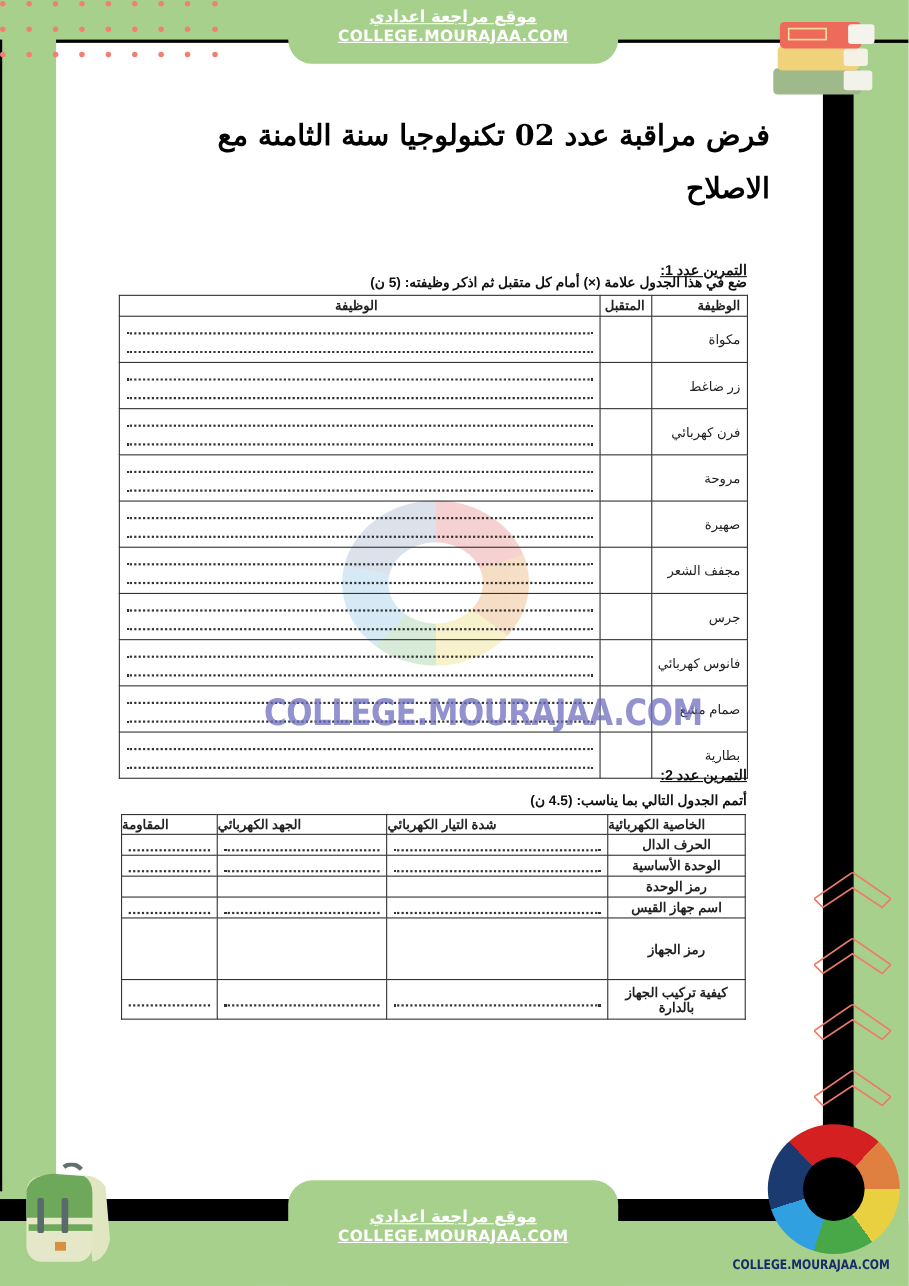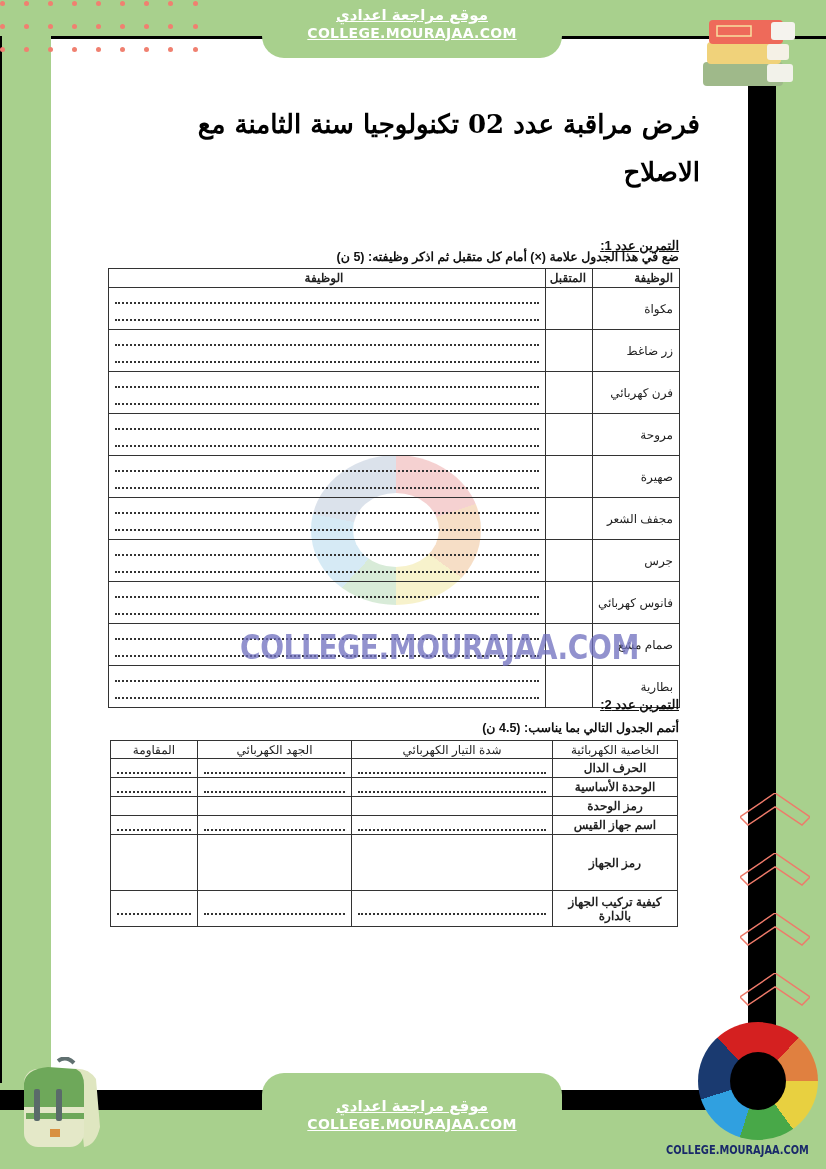--- a/index.html
+++ b/index.html
@@ -23,21 +23,21 @@
   .ex-inst { position:absolute; direction:rtl; font-family:"Liberation Sans", sans-serif; font-weight:bold; font-size:12.5px; color:#111; }
   table { border-collapse:collapse; position:absolute; font-family:"Liberation Sans", sans-serif; color:#222; direction:rtl; }
   td, th { border:1px solid #333; padding:0; }
   #t1 { left:108px; top:268px; width:572px; }
   #t1 th { font-size:12px; font-weight:bold; height:18px; text-align:right; padding-right:6px; }
   #t1 td.dev { width:80px; text-align:right; padding-right:6px; font-size:12px; height:37px; }
   #t1 td.chk { width:46px; }
   #t1 td.fn { padding:2px 6px; }
   .dots { display:block; border-bottom:2px dotted #333; height:9px; margin:3px 0 6px 0; }
   #t2 { left:110px; top:740px; width:568px; }
-  #t2 th { font-size:12px; font-weight:normal; height:17px; text-align:center; }
+  #t2 th { font-size:12px; font-weight:bold; height:17px; text-align:left; }
   #t2 td { font-size:12px; font-weight:bold; height:18px; text-align:center; }
   #t2 td.lbl { width:124px; }
   #t2 td.cell .dots2 { display:block; border-bottom:2px dotted #333; margin:0 6px 2px 6px; height:12px; }
   .wm-text { position:absolute; left:240px; top:628px; font-family:"DejaVu Sans", sans-serif; font-weight:bold; font-size:33px; color:rgba(110,110,190,0.75); letter-spacing:-0.5px; transform:scaleX(0.85); transform-origin:left; }
   .wm-ring { position:absolute; left:311px; top:455px; width:170px; height:150px; border-radius:50%; background:conic-gradient(#f3c6c6 0 20%, #f5d6b8 20% 35%, #f6efc0 35% 50%, #cfe7cf 50% 62%, #cce6f3 62% 78%, #d3dbe7 78% 100%); opacity:0.8; }
   .wm-ring::after { content:""; position:absolute; left:42px; top:38px; width:86px; height:74px; border-radius:50%; background:#fff; }
   .chev { position:absolute; left:740px; width:70px; height:36px; }
   .logo-ring { position:absolute; left:698px; top:1022px; width:120px; height:118px; border-radius:50%; background:conic-gradient(#d42020 0 12%, #e08040 12% 25%, #e8d040 25% 40%, #48a848 40% 55%, #30a0e0 55% 70%, #1a3a70 70% 88%, #d42020 88% 100%); }
   .logo-ring::after { content:""; position:absolute; left:32px; top:30px; width:56px; height:58px; border-radius:50%; background:#000; }
   .logo-text { position:absolute; left:666px; top:1143px; font-family:"DejaVu Sans", sans-serif; font-weight:bold; font-size:12px; color:#1a2a6a; transform:scaleX(0.82); transform-origin:left; white-space:nowrap; }

